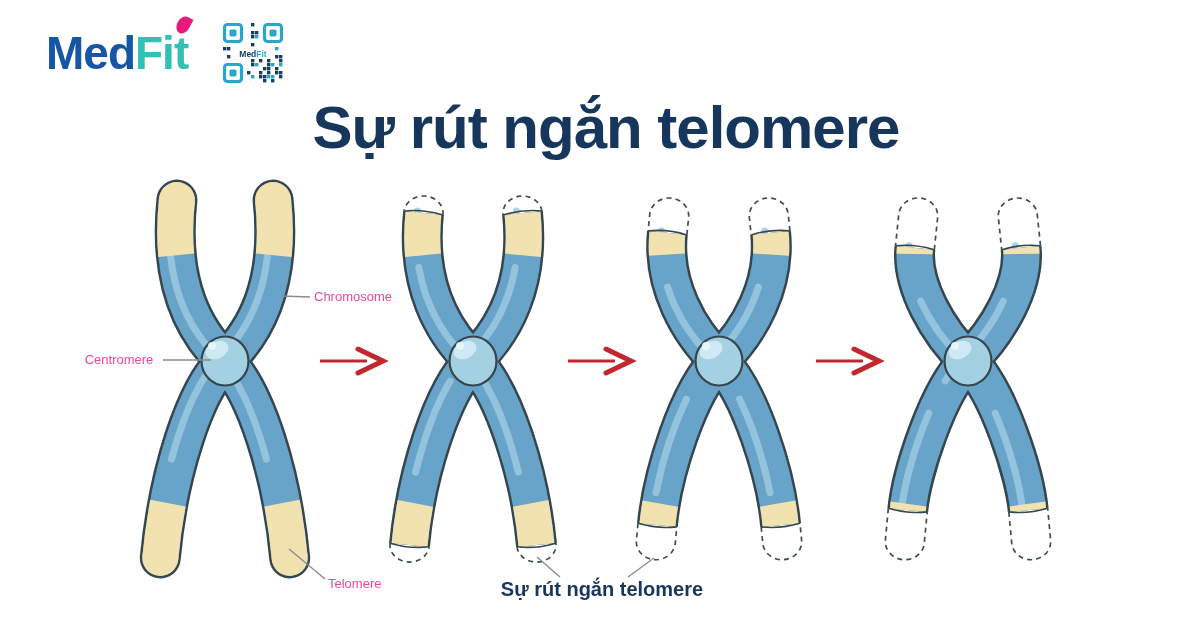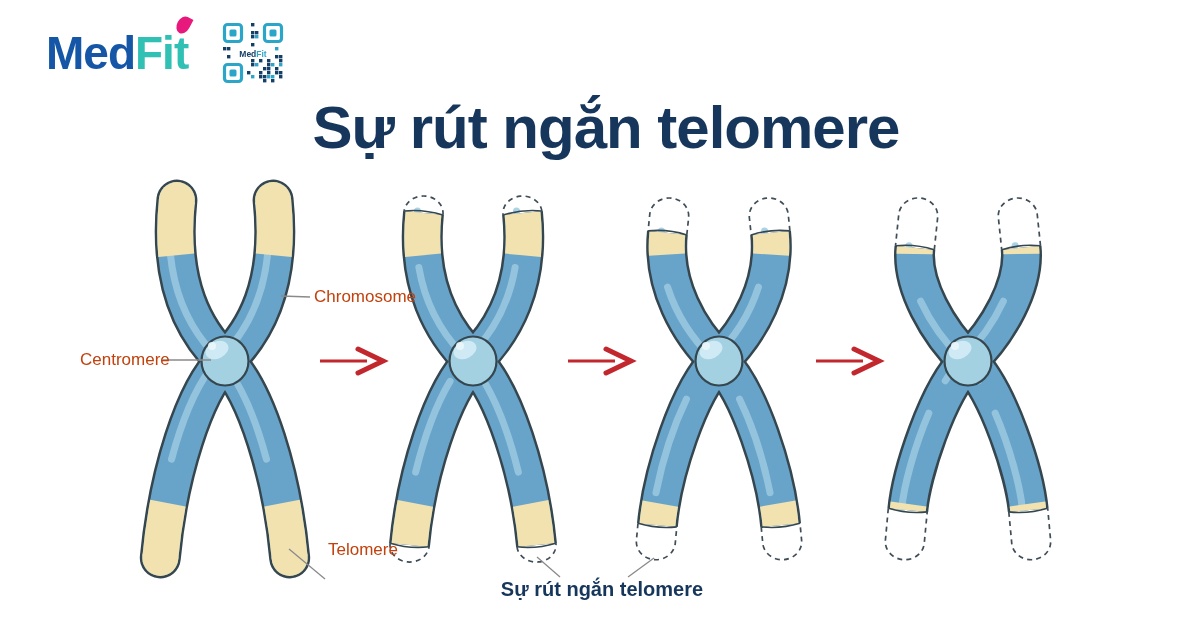--- a/index.html
+++ b/index.html
@@ -22,24 +22,24 @@
     background:#e8197d;border-radius:70% 0 70% 70%;
     transform:rotate(28deg);
   }
   .qr{position:absolute;left:222px;top:22px;}
   .title{
     position:absolute;left:0;top:92px;width:100%;
     text-align:center;font-size:60px;font-weight:bold;
     color:#16365c;letter-spacing:-1px;margin:0;line-height:72px;
   }
   .diagram-svg{position:absolute;left:0;top:0;}
-  .anno{position:absolute;color:#c2410c;font-size:17px;line-height:14px;white-space:nowrap;}
+  .anno{position:absolute;color:#ec4899;font-size:13px;line-height:14px;white-space:nowrap;}
   .anno-chromosome{left:314px;top:290px;}
   .anno-centromere{left:80px;top:353px;width:78px;text-align:center;}
-  .anno-telomere{left:328px;top:543px;}
+  .anno-telomere{left:328px;top:577px;}
   .anno-shortening{
     left:420px;top:577px;width:364px;text-align:center;
     color:#16365c;font-weight:bold;font-size:20px;line-height:24px;
   }
 </style>
 </head>
 <body>
 
 <div class="canvas">
 

